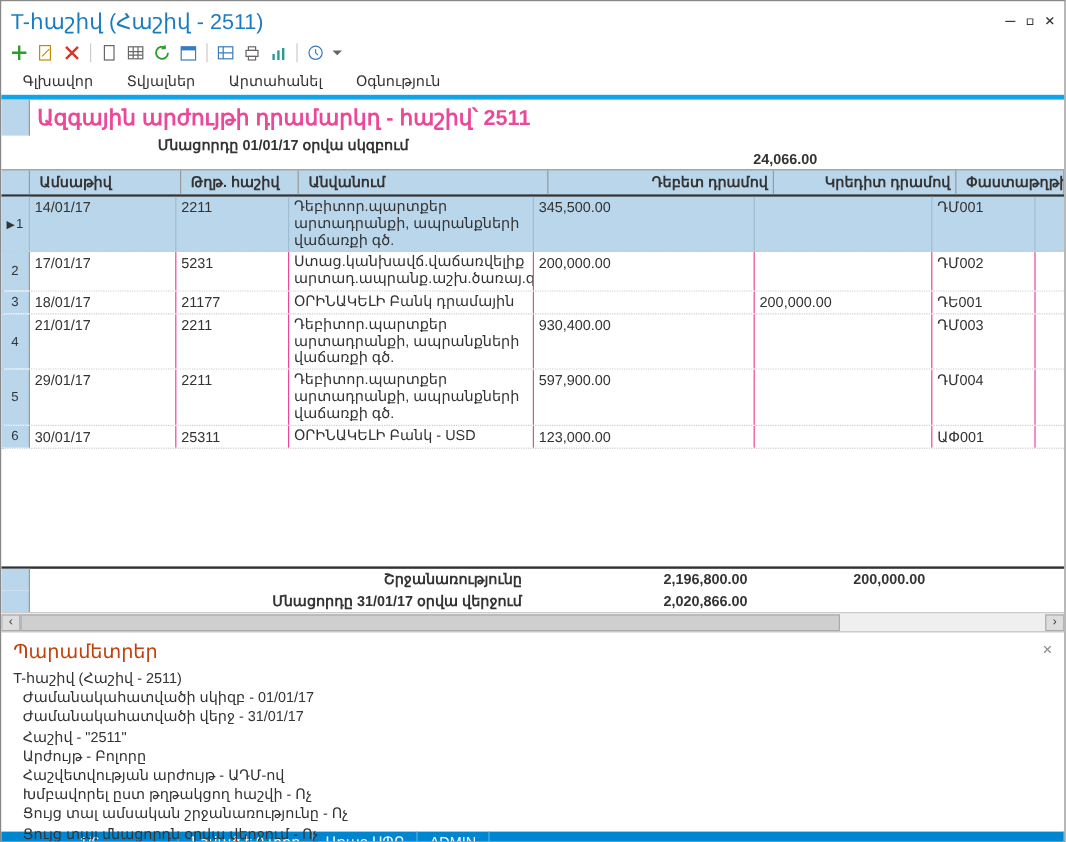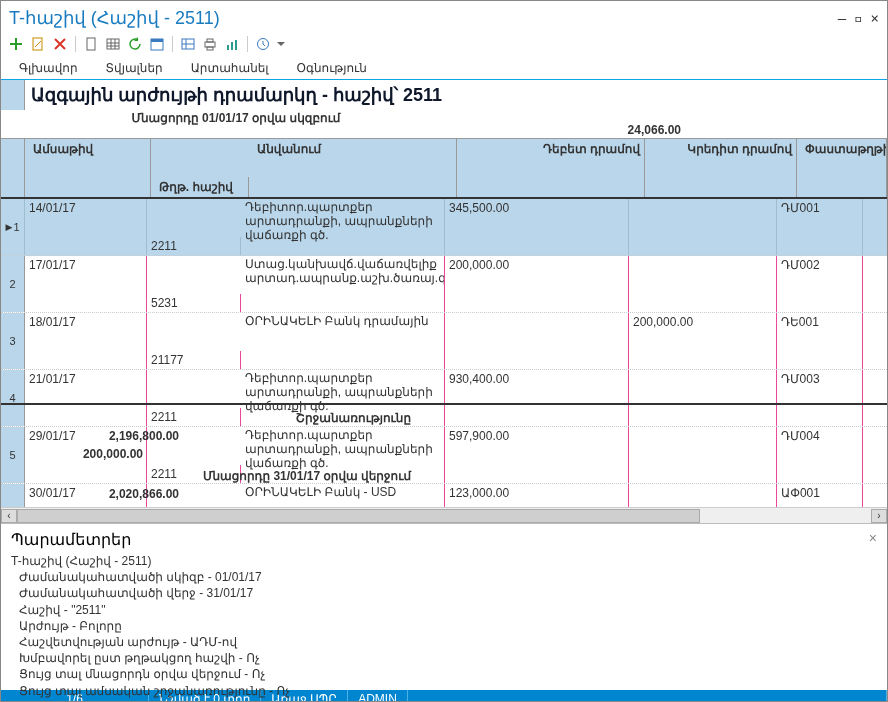--- a/index.html
+++ b/index.html
@@ -10,69 +10,69 @@
   .titlebar .title { color: #1a7cc0; font-size: 18px; }
   .titlebar .controls { display: flex; gap: 8px; }
   .titlebar .controls span { font-family: monospace; font-size: 14px; cursor: pointer; }
 
   
   .toolbar { display: flex; align-items: center; gap: 4px; padding: 2px 6px 4px 6px; }
   .toolbar .btn { width: 18px; height: 18px; display: flex; align-items: center; justify-content: center; cursor: pointer; }
   .toolbar .sep { width: 1px; height: 16px; background: #ccc; margin: 0 2px; }
 
   
-  .menubar { display: flex; gap: 28px; padding: 4px 18px; border-bottom: 1px solid #0ea5e9; }
+  .menubar { display: flex; gap: 28px; padding: 4px 18px; border-bottom: 4px solid #0ea5e9; }
   .menubar span { cursor: pointer; }
 
   
   .content { position: relative; height: 444px; border-bottom: 1px solid #bbb; overflow: hidden; }
   .report-header { display: flex; }
   .rownum-col { width: 24px; background: #b9d6ea; border-right: 1px solid #999; flex-shrink: 0; }
   .header-area { flex: 1; padding: 4px 6px; }
-  .report-title { font-size: 18px; font-weight: bold; color: #0f172a; }
+  .report-title { font-size: 18px; font-weight: bold; color: #ec4899; }
 
   .opening-row { display: flex; font-weight: bold; padding: 1px 6px 1px 30px; }
   .opening-row .lbl { flex: 0 0 410px; text-align: center; }
   .opening-row .amt { flex: 0 0 260px; text-align: right; padding-right: 20px; margin-top: 12px; }
 
   .thead { display: flex; background: #b9d6ea; border-top: 1px solid #999; border-bottom: 2px solid #333; font-weight: bold; font-size: 12px; justify-content: space-between; }
   .thead .c { border-right: 1px solid #999; padding: 3px 4px; overflow: hidden; white-space: nowrap; }
   .c-num { width: 24px; text-align: center; }
   .c-date { width: 122px; }
-  .c-acct { width: 94px; margin-top: 38px; }
+  .c-acct { width: 94px; }
   .c-name { width: 204px; }
   .c-debit { width: 184px; text-align: right; }
   .c-credit { width: 148px; text-align: right; }
   .c-doc { width: 86px; }
 
   .tbody { }
   .trow { display: flex; border-bottom: 1px dotted #ccc; }
   .trow.selected { background: #b9d6ea; }
   .trow .c { border-right: 1px solid #ec4899; padding: 2px 4px; overflow: hidden; }
   .trow.selected .c { border-right: 1px solid #a0bccf; }
   .trow .c-num { background: #b9d6ea; border-right: 1px solid #999; display: flex; align-items: center; justify-content: center; font-size: 11px; }
   .trow .c-name { white-space: normal; line-height: 1.15; }
   .trow .c-debit, .trow .c-credit { text-align: left; padding-right: 6px; }
 
   .tfooter { position: absolute; left: 0; right: 0; bottom: 16px; border-top: 2px solid #333; }
-  .frow { display: flex; font-weight: bold; flex-direction: column; }
+  .frow { display: flex; font-weight: bold; }
   .frow .c { padding: 2px 4px; }
   .frow .c-num { width: 24px; background: #b9d6ea; border-right: 1px solid #999; }
   .frow .lbl { width: 420px; text-align: right; padding-right: 10px; }
   .frow .d { width: 184px; text-align: right; padding-right: 6px; }
   .frow .cr { width: 148px; text-align: right; padding-right: 6px; }
 
   .hscroll { position: absolute; bottom: 0; left: 0; right: 0; background: #efefef; border-top: 1px solid #ccc; height: 16px; display: flex; align-items: center; }
   .hscroll .arrow { width: 16px; height: 14px; background: #ddd; border: 1px solid #aaa; font-size: 10px; display: flex; align-items: center; justify-content: center; cursor: pointer; }
   .hscroll .track { flex: 1; height: 14px; position: relative; }
   .hscroll .thumb { position: absolute; left: 0; width: 80%; height: 14px; background: #cfcfcf; border: 1px solid #aaa; }
 
   
   .params { position: relative; padding: 6px 10px 4px 10px; height: 166px; }
-  .params h2 { font-size: 16px; color: #000000; font-weight: normal; margin-bottom: 4px; }
+  .params h2 { font-size: 16px; color: #c2410c; font-weight: normal; margin-bottom: 4px; }
   .params .close { position: absolute; right: 10px; top: 6px; cursor: pointer; font-size: 14px; color: #888; }
   .params .line { font-size: 12px; line-height: 1.35; padding-left: 8px; }
   .params .line.first { padding-left: 0; }
 
   
   .statusbar { background: #0086d1; color: #fff; display: flex; height: 18px; font-size: 12px; }
   .statusbar .cell { border-right: 1px solid #4db1e5; padding: 1px 10px; display: flex; align-items: center; }
   .statusbar .cell.first { width: 148px; justify-content: center; }
 </style>
 </head>
@@ -279,22 +279,22 @@
   <h2>Պարամետրեր</h2>
   <span class="close">×</span>
   <div id="param-lines">
       <div class="line first">T-հաշիվ (Հաշիվ - 2511)</div>
       <div class="line">Ժամանակահատվածի սկիզբ  - 01/01/17</div>
       <div class="line">Ժամանակահատվածի վերջ  - 31/01/17</div>
       <div class="line">Հաշիվ  - "2511"</div>
       <div class="line">Արժույթ  - Բոլորը</div>
       <div class="line">Հաշվետվության արժույթ  - ԱԴՄ-ով</div>
       <div class="line">Խմբավորել ըստ թղթակցող հաշվի  - Ոչ</div>
+      <div class="line">Ցույց տալ ամսական շրջանառությունը  - Ոչ</div>
       <div class="line">Ցույց տալ մնացորդն օրվա վերջում  - Ոչ</div>
-      <div class="line">Ցույց տալ ամսական շրջանառությունը  - Ոչ</div>
       <div class="line">Ցույց տալ գործընկերներին  - Ոչ</div>
     </div>
 </div>
 
 <div class="statusbar">
   <div class="cell first">1/6</div>
   <div class="cell">Նշված է 0 տող</div>
   <div class="cell">Առաջ ՍՊԸ</div>
   <div class="cell">ADMIN</div>
   <div class="cell" style="flex:1"></div>

